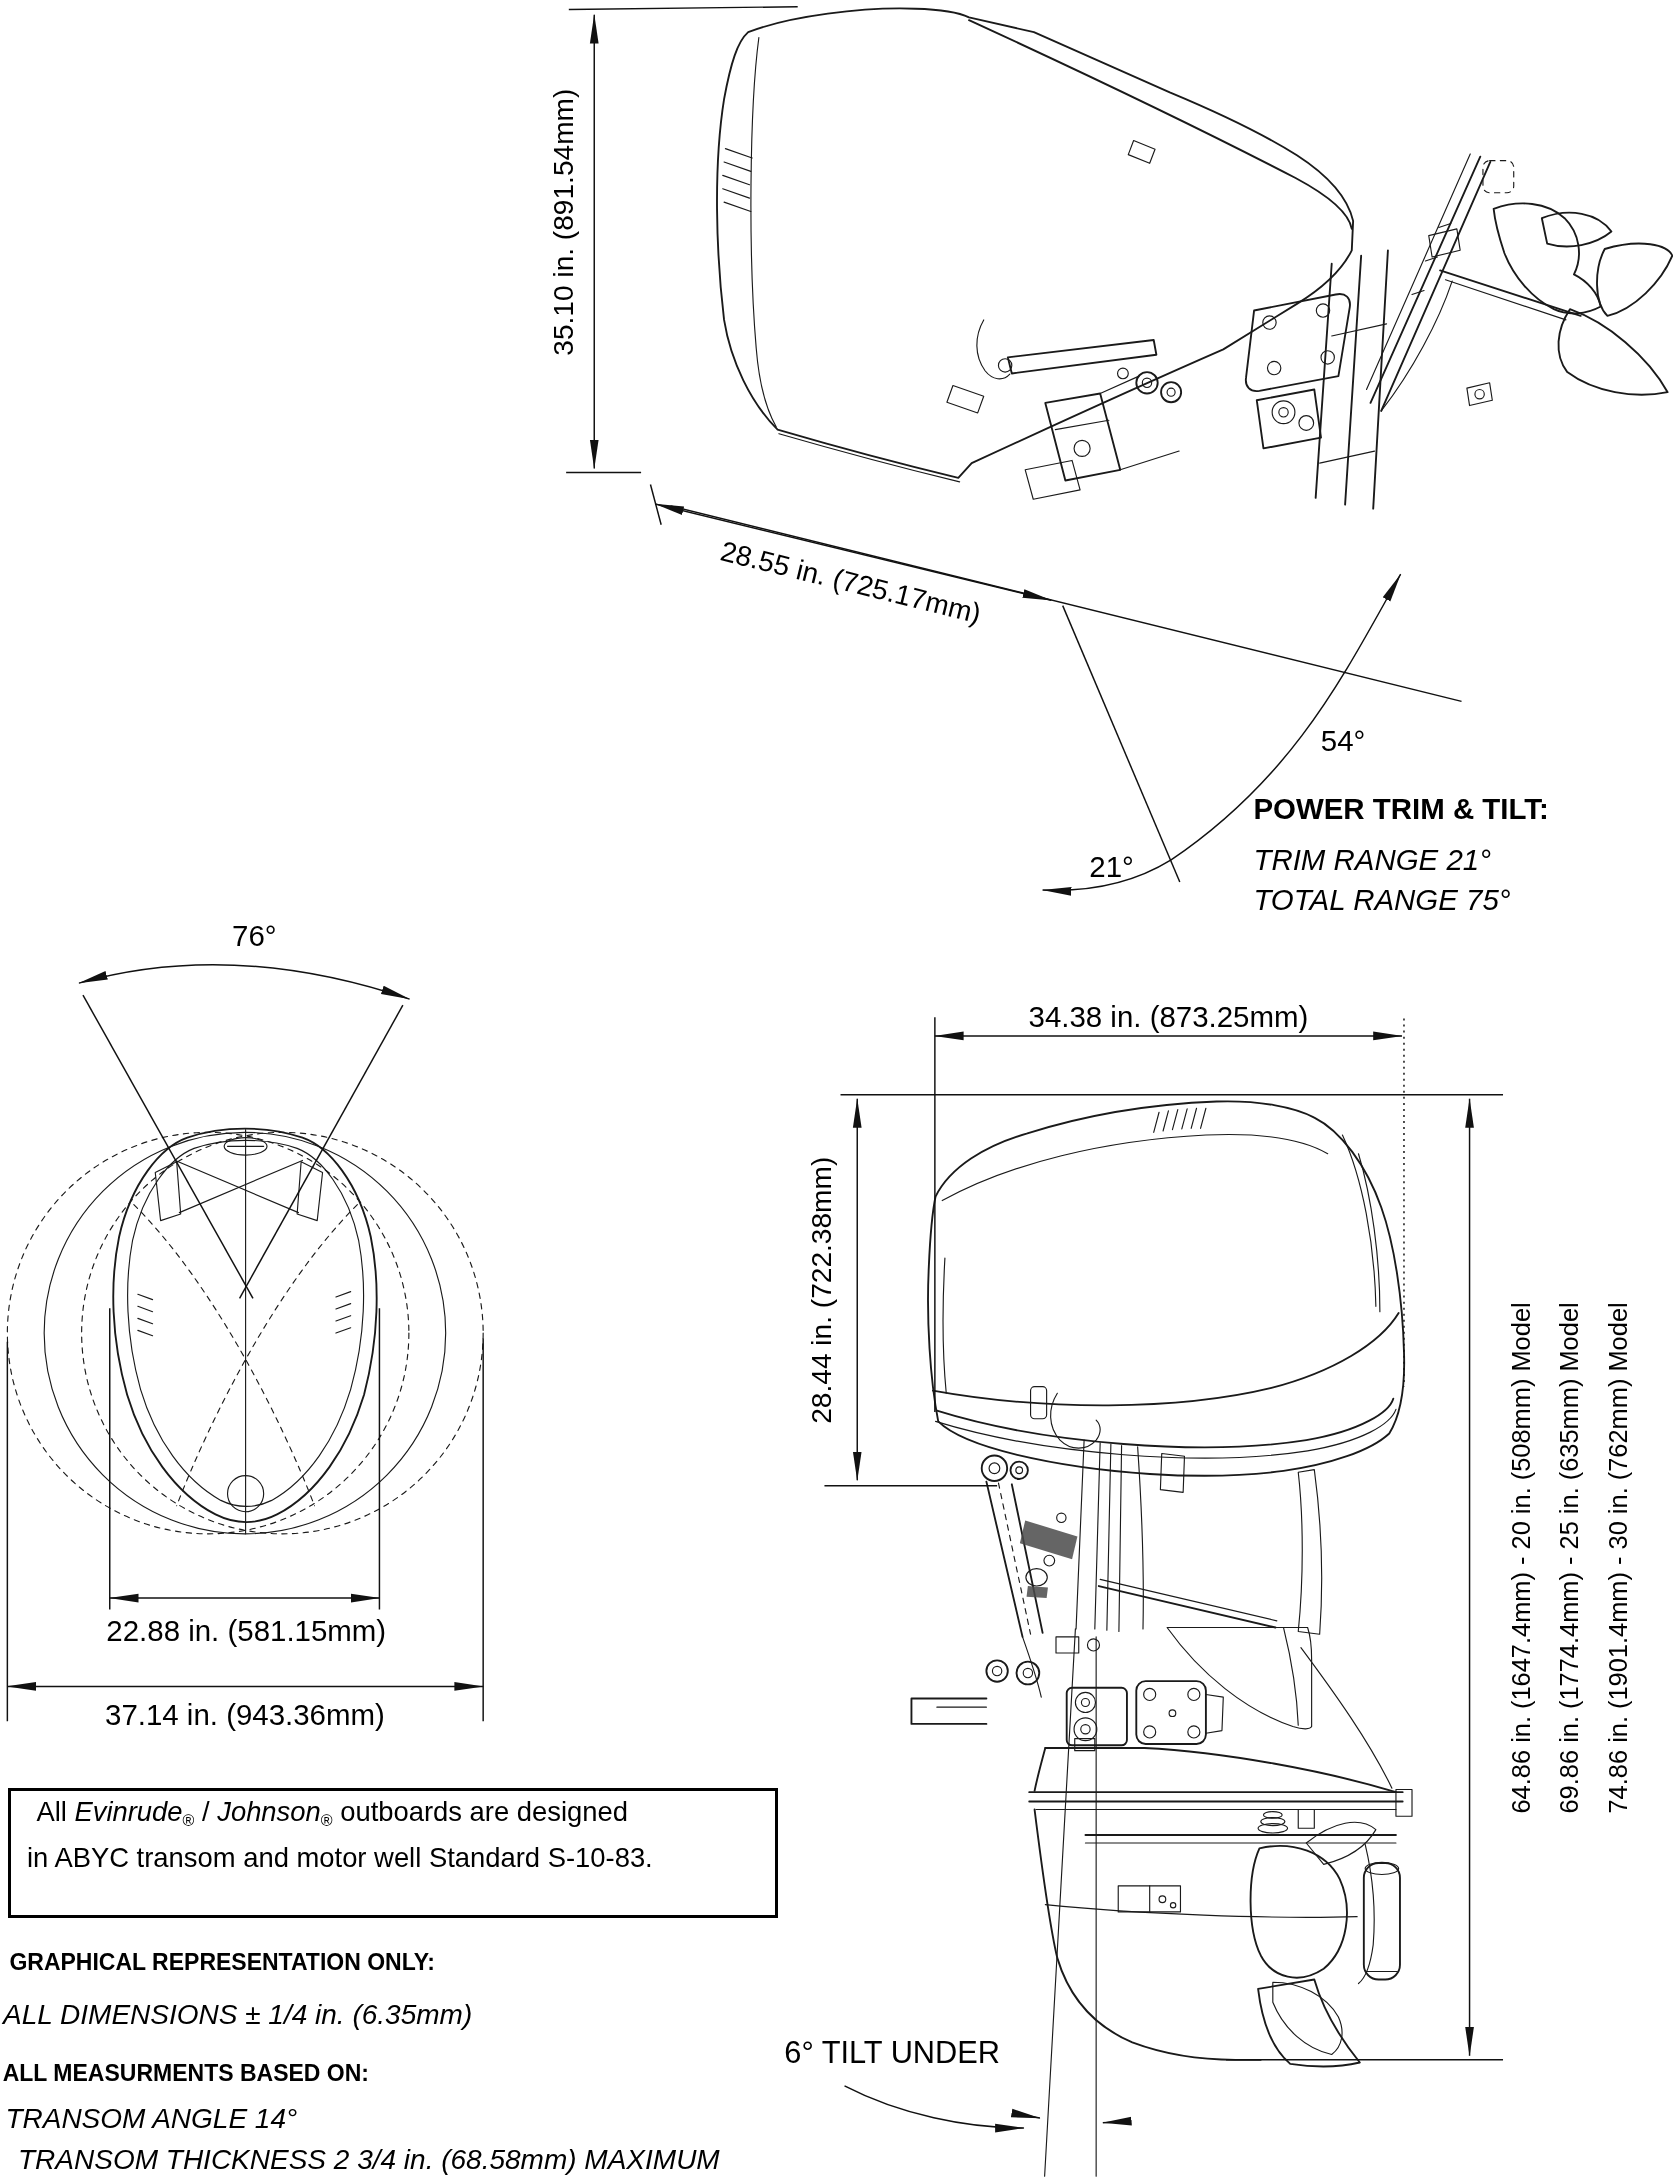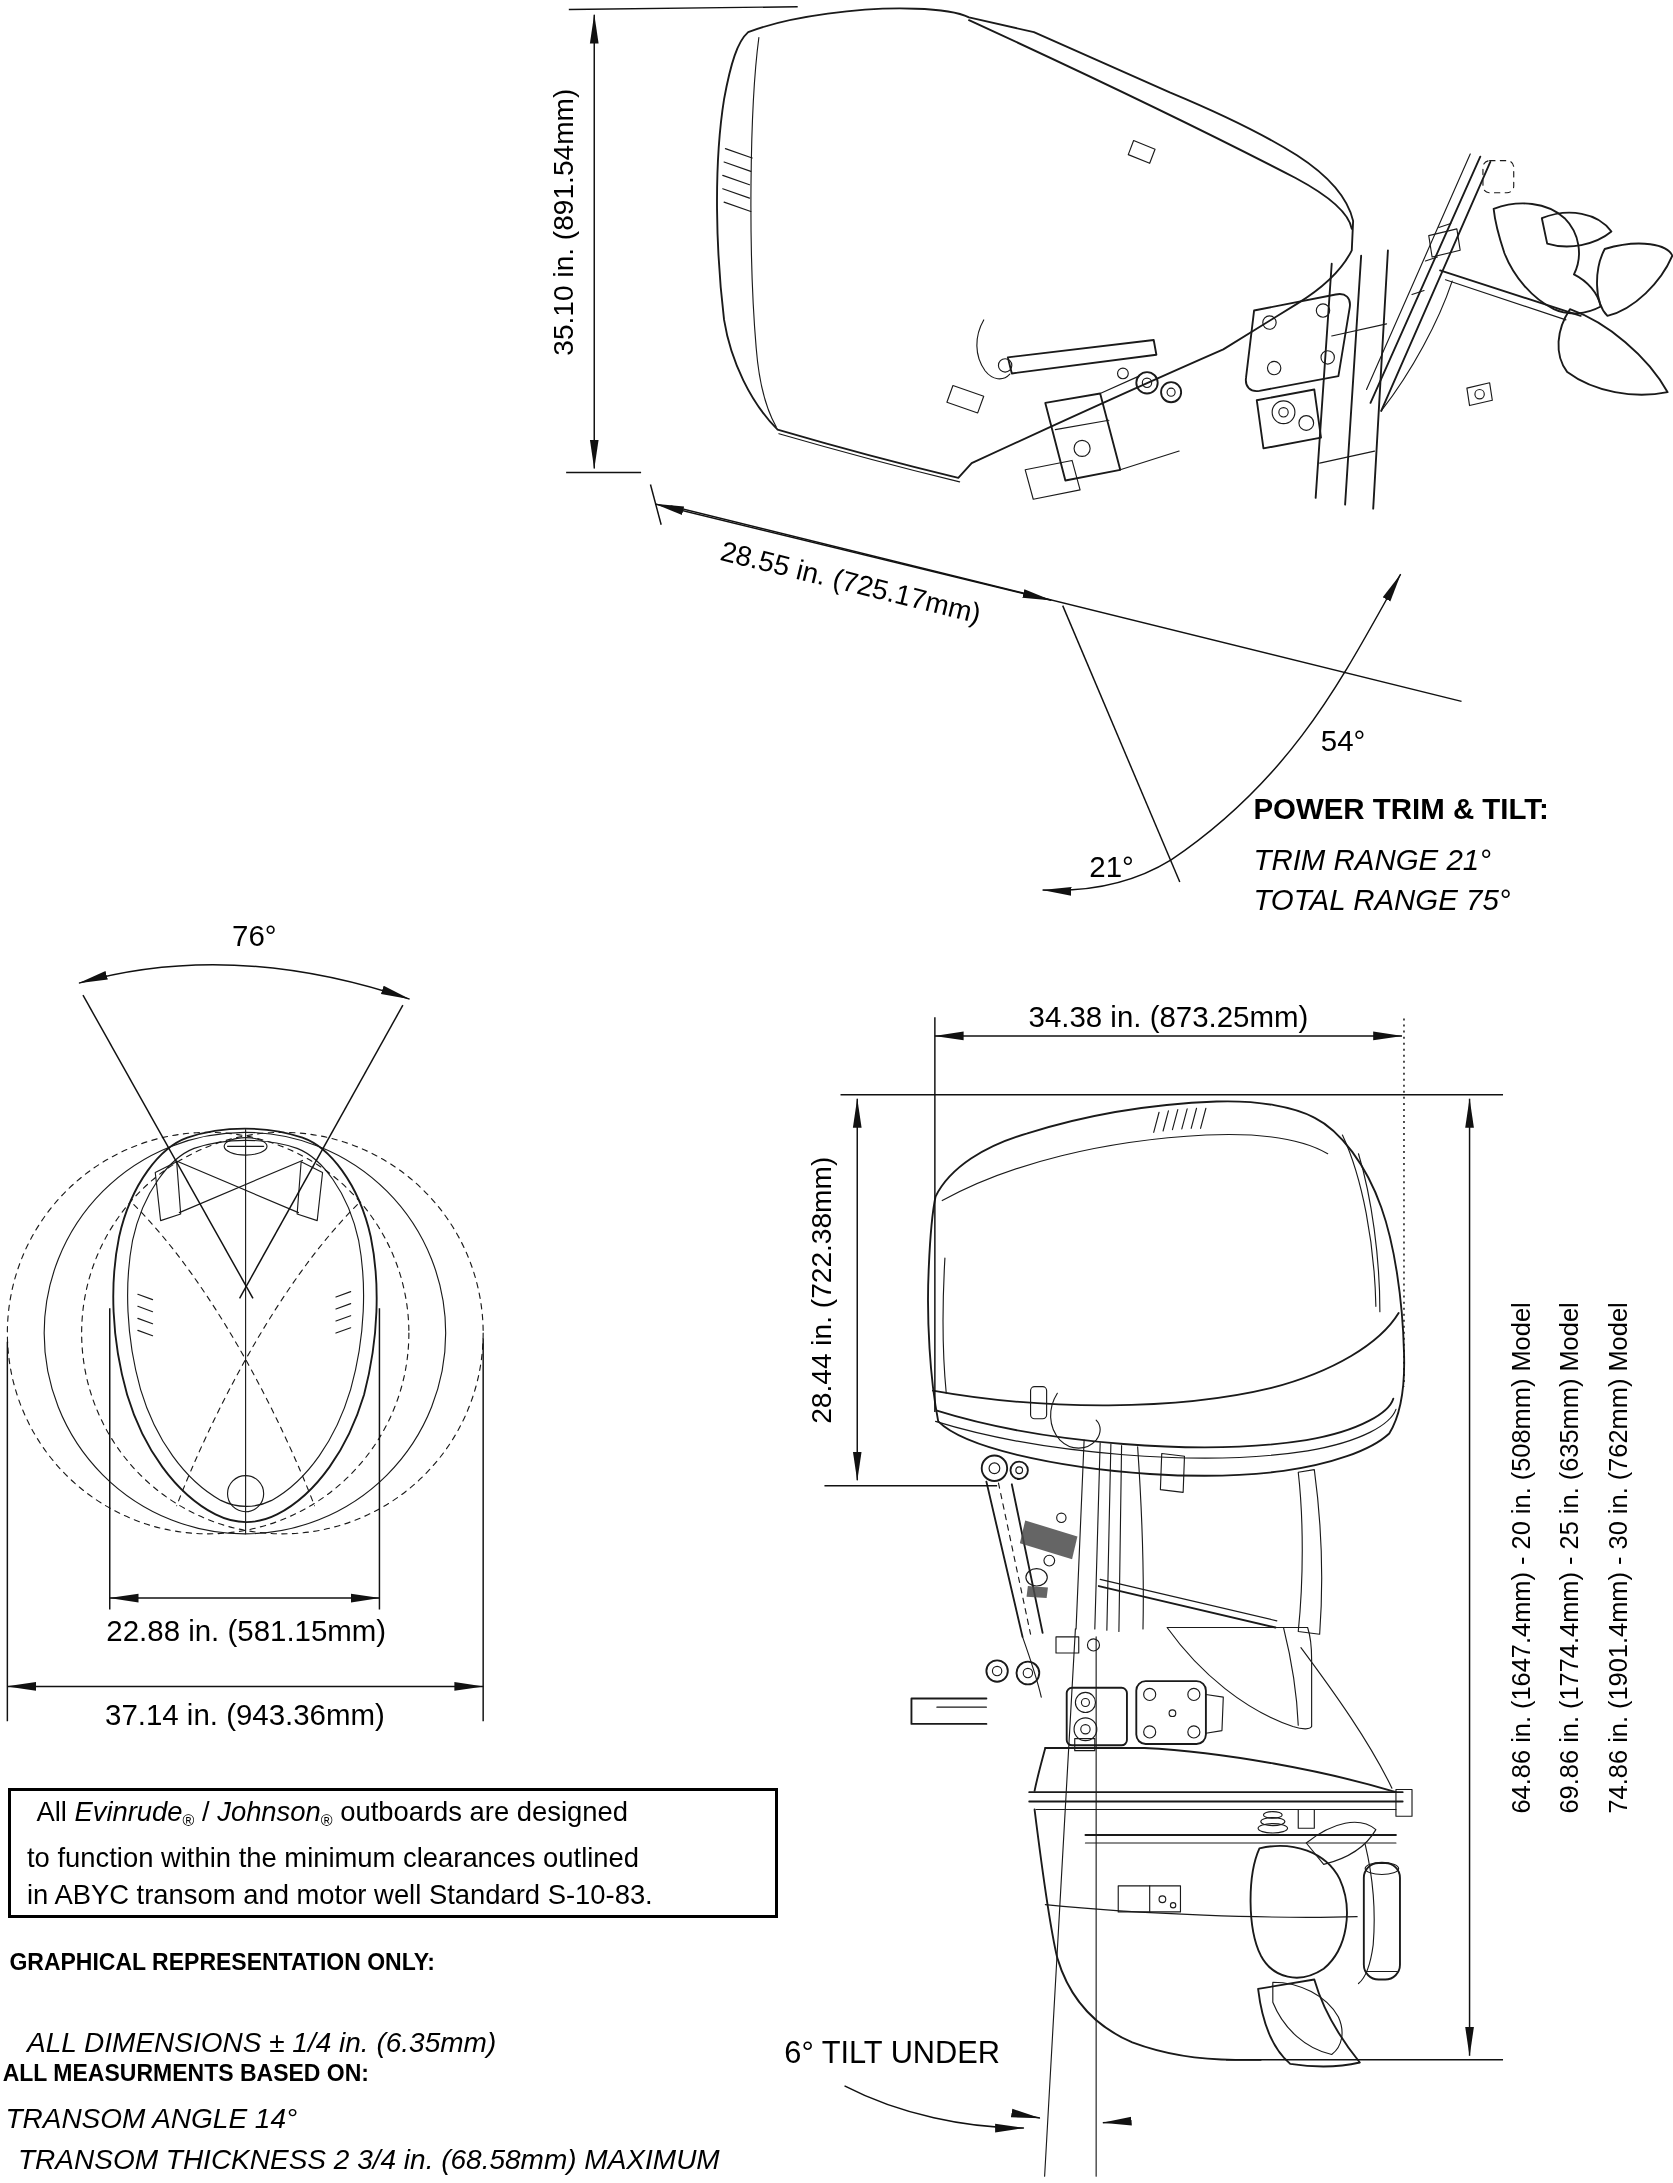--- a/index.html
+++ b/index.html
@@ -298,24 +298,23 @@
     <text class="t42" transform="translate(1242,1928) rotate(-90)" text-anchor="middle">28.44 in. (722.38mm)</text>
     <text class="t38" transform="translate(2286,2328) rotate(-90)" text-anchor="middle">64.86 in. (1647.4mm) - 20 in. (508mm) Model</text>
     <text class="t38" transform="translate(2358,2328) rotate(-90)" text-anchor="middle">69.86 in. (1774.4mm) - 25 in. (635mm) Model</text>
     <text class="t38" transform="translate(2431,2328) rotate(-90)" text-anchor="middle">74.86 in. (1901.4mm) - 30 in. (762mm) Model</text>
     <text class="t46" x="1172" y="3082">6° TILT UNDER</text>
   </g>
 </svg>
 
 <div id="note-box">
   <div class="ind"><span>All </span><span class="brand">Evinrude</span><sub class="reg">®</sub><span> / </span><span class="brand">Johnson</span><sub class="reg">®</sub><span> outboards are designed</span></div>
-  <div>to function within the minimum clearances outlined</div>
   <div>in ABYC transom and motor well Standard S-10-83.</div>
 </div>
 
 <div class="footer-line f-bold" style="left:9.4px;top:1949px;">GRAPHICAL REPRESENTATION ONLY:</div>
-<div class="footer-line f-ital" style="left:27px;top:1999px;margin-top:28px;">ALL DIMENSIONS ± 1/4 in. (6.35mm)</div>
+<div class="footer-line f-ital" style="left:3px;top:1999px;">ALL DIMENSIONS ± 1/4 in. (6.35mm)</div>
 <div class="footer-line f-bold" style="left:2.7px;top:2060px;">ALL MEASURMENTS BASED ON:</div>
 <div class="footer-line f-ital" style="left:5.4px;top:2103px;text-align:center;">TRANSOM ANGLE 14°</div>
 <div class="footer-line f-ital" style="left:18px;top:2144px;">TRANSOM THICKNESS 2 3/4 in. (68.58mm) MAXIMUM</div>
 
 </div>
 
 
 </body></html>

